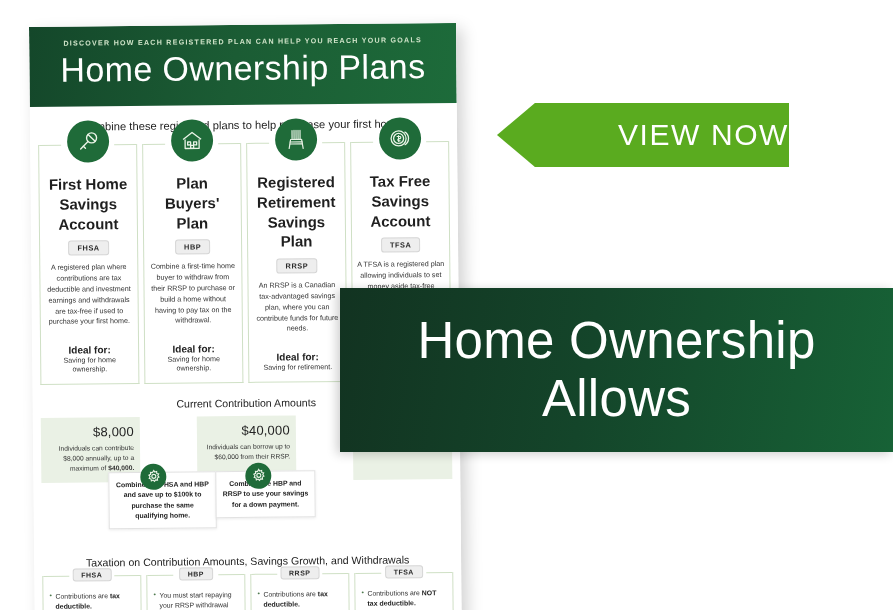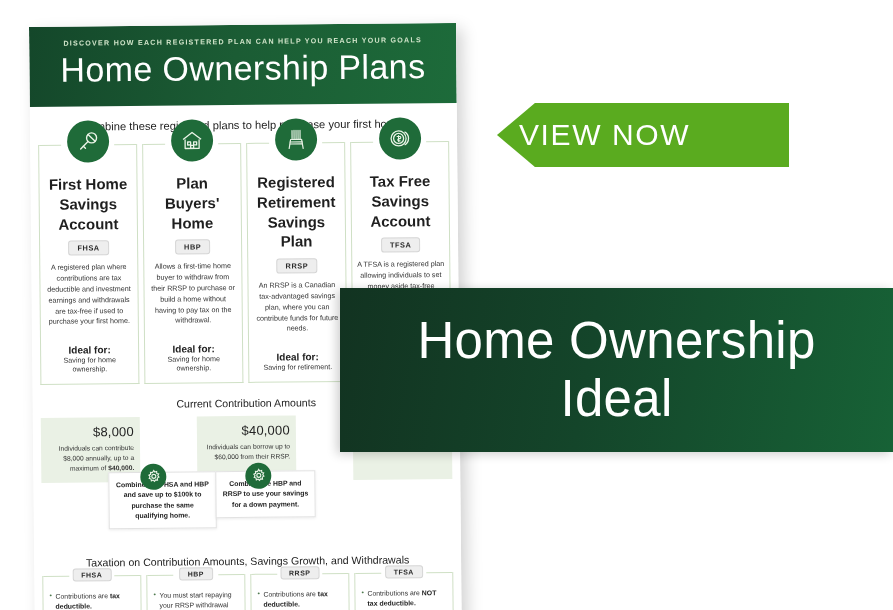--- a/index.html
+++ b/index.html
@@ -125,21 +125,21 @@
   }
   .tax-list li::before{
     content:"•";position:absolute;left:0;top:-1px;color:#4f7a4f;font-size:7px;
   }
   .tax-list b{font-weight:bold;color:#1d1d1d;}
 
   
   #view-now{
     position:absolute;left:497px;top:103px;width:292px;height:64px;
     background:#5aab1f;color:#fff;
-    display:flex;align-items:center;justify-content:flex-start;
+    display:flex;align-items:center;justify-content:flex-end;
     font-size:30px;font-weight:300;letter-spacing:1.6px;
     clip-path:polygon(13% 0%, 100% 0%, 100% 100%, 13% 100%, 0% 50%);
     box-shadow:2px 3px 7px rgba(0,0,0,.14);
     padding-left:22px;box-sizing:border-box;
   }
 
   
   #overlay{
     position:absolute;left:340px;top:288px;width:553px;height:164px;
     background:linear-gradient(100deg,#123321 0%,#14452a 45%,#176236 100%);
@@ -190,24 +190,24 @@
           <svg width="24" height="24" viewBox="0 0 24 24" fill="none" stroke="#e9f3e6" stroke-width="1.3" stroke-linejoin="round">
             <path d="M3 11 L12 4 L21 11"></path>
             <path d="M5 11 V20 H19 V11"></path>
             <rect x="7.5" y="13.5" width="3" height="3"></rect>
             <rect x="13.5" y="13.5" width="3" height="3"></rect>
             <rect x="10.5" y="17" width="3" height="3"></rect>
           </svg>
         </div>
         <div class="plan-name">
           <span>Plan</span><br>
-          <span>Buyers' Home</span>
+          <span>Buyers' Plan</span>
         </div>
         <div class="plan-badge">HBP</div>
-        <div class="plan-desc">Allows a first-time home buyer to withdraw from their RRSP to purchase or build a home without having to pay tax on the withdrawal.</div>
+        <div class="plan-desc">Combine a first-time home buyer to withdraw from their RRSP to purchase or build a home without having to pay tax on the withdrawal.</div>
         <div class="plan-ideal-label">Ideal for:</div>
         <div class="plan-ideal">Saving for home ownership.</div>
       </div>
 
       <div class="plan">
         <div class="plan-icon">
           <svg width="24" height="24" viewBox="0 0 24 24" fill="none" stroke="#e9f3e6" stroke-width="1.2" stroke-linecap="round">
             <path d="M8 3 V12 M10 3 V12 M12 3 V12 M14 3 V12 M16 3 V12"></path>
             <path d="M7.5 12 H16.5"></path>
             <path d="M6 14.5 H18"></path>
@@ -326,15 +326,15 @@
   </div>
 </div>
 
 <div id="view-now">
   <span>VIEW NOW</span>
 </div>
 
 <div id="overlay">
   <div class="ov-title">
     <span>Home Ownership</span><br>
-    <span>Ideal</span>
+    <span>Allows</span>
   </div>
 </div>
 
 </body></html>

